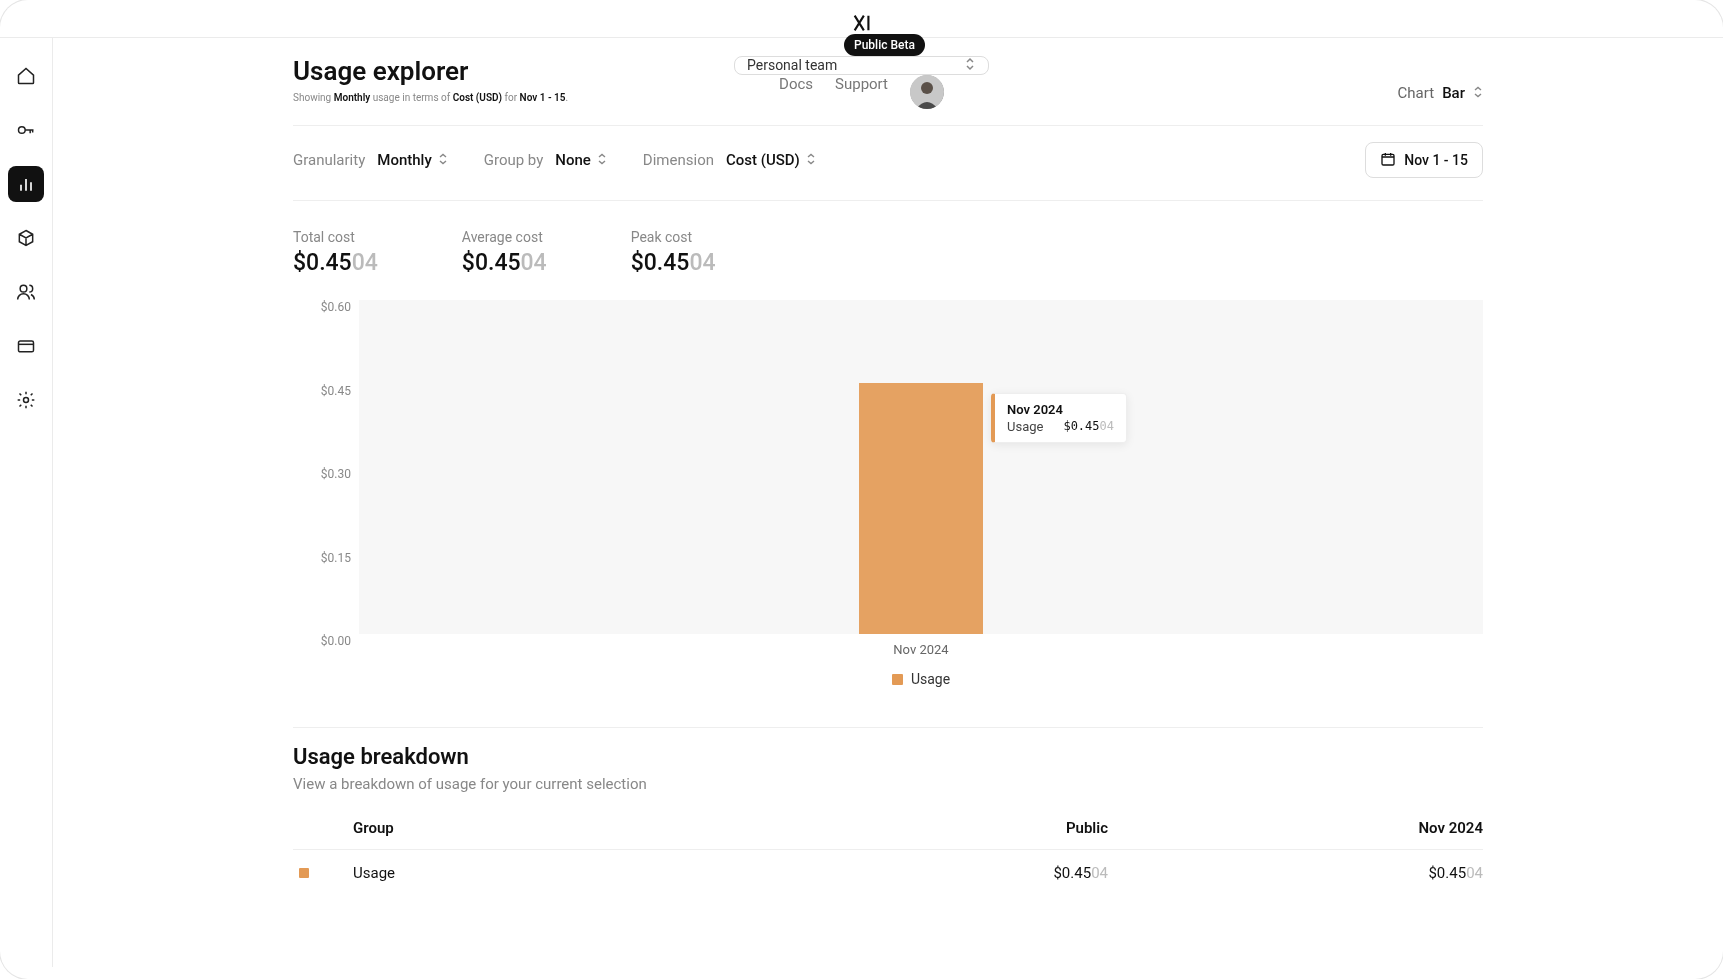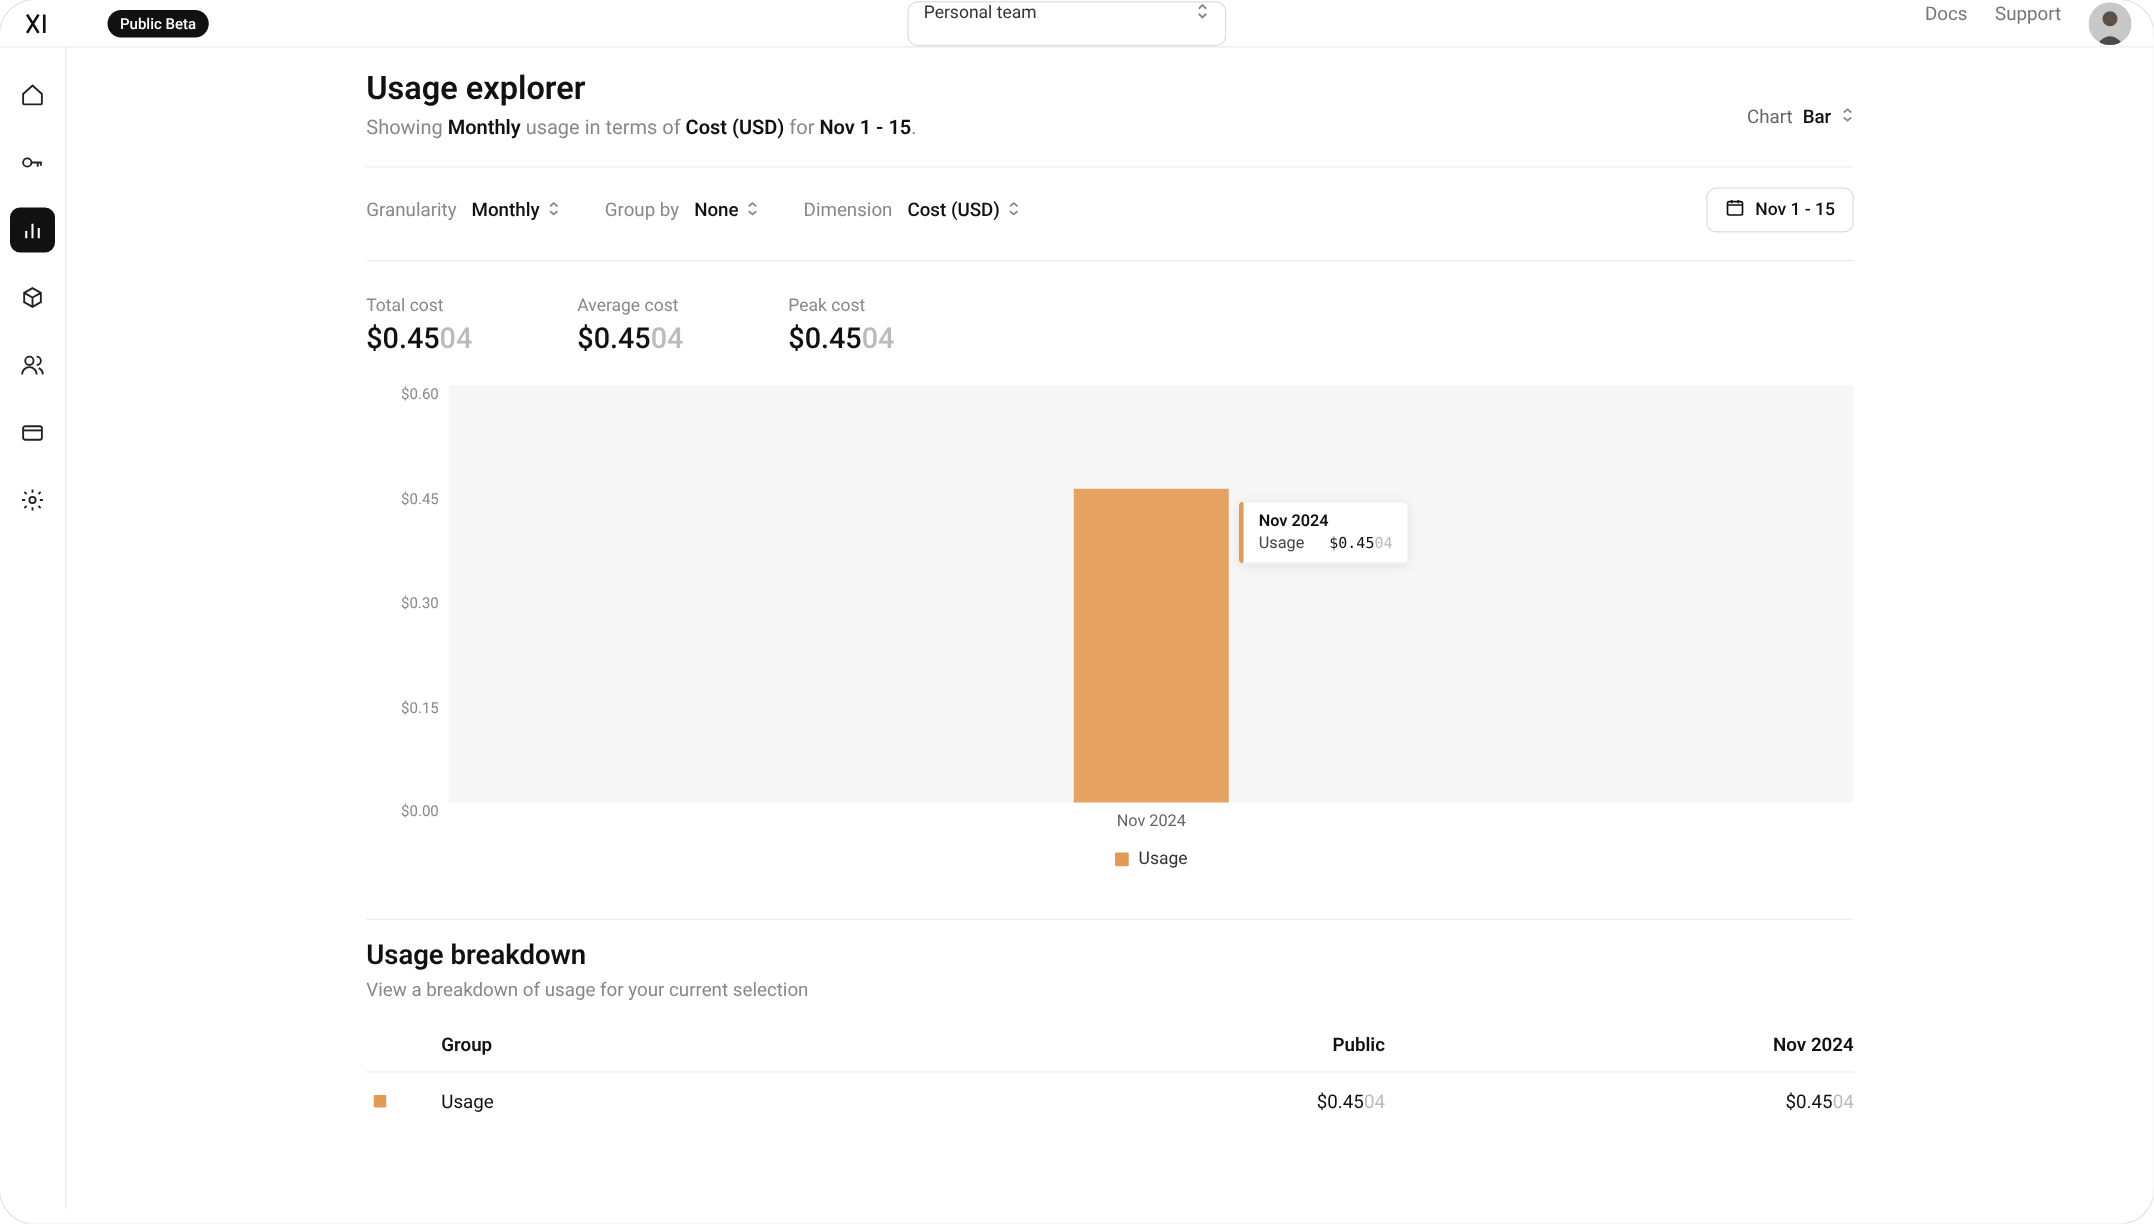--- a/index.html
+++ b/index.html
@@ -19,21 +19,22 @@
   overflow: hidden;
   background: #fff;
   box-shadow: 0 0 0 1px #e5e5e5;
   position: relative;
 }
 .topbar {
   height: 38px;
   border-bottom: 1px solid #ebebeb;
   display: flex;
   align-items: center;
-  padding: 0 18px;
+  padding: 12px 18px;
+  flex-direction: column;
 }
 .logo { width:22px; height:22px; display:flex; align-items:center; justify-content:center;}
 .badge {
   background:#111; color:#fff; font-size:12px; font-weight:500;
   padding:4px 10px; border-radius:999px; margin-left:46px;
 }
 .team-select {
   margin-left:auto; margin-right:auto;
   border:1px solid #ddd; border-radius:8px;
   height:36px; width:255px;
@@ -59,21 +60,21 @@
   color:#222; cursor:pointer;
 }
 .nav-icon.active { background:#111; color:#fff; }
 .nav-icon svg { width:20px; height:20px; }
 
 .main { flex:1; overflow:auto; padding:18px 0 40px; }
 .content { width:1190px; margin:0 auto 0 240px; }
 
 .hrow { display:flex; align-items:flex-start; justify-content:space-between; }
 .h1 { font-size:26px; font-weight:600; }
-.sub { color:#888; font-size:16px; margin-top:6px; }
+.sub { color:#888; font-size:10px; margin-top:6px; }
 .sub b { color:#111; font-weight:600; }
 .chart-type { display:flex; align-items:center; gap:8px; color:#666; font-size:15px; margin-top:28px;}
 .chart-type .val { color:#111; font-weight:500; }
 .chev-sm{color:#888;font-size:11px;}
 
 .divider { border-top:1px solid #eee; margin:22px 0 16px; }
 
 .controls { display:flex; align-items:center; gap:36px; font-size:15px; }
 .controls .lbl { color:#888; }
 .controls .val { color:#111; font-weight:500; margin-left:6px; }

